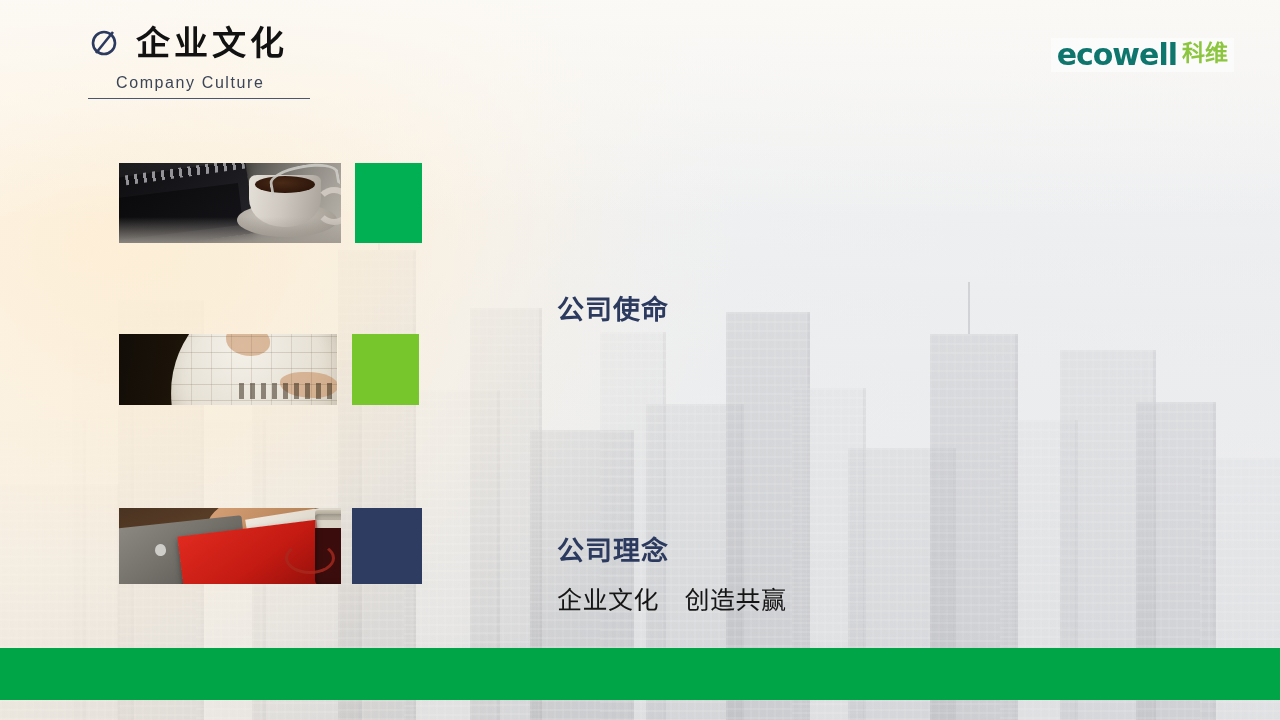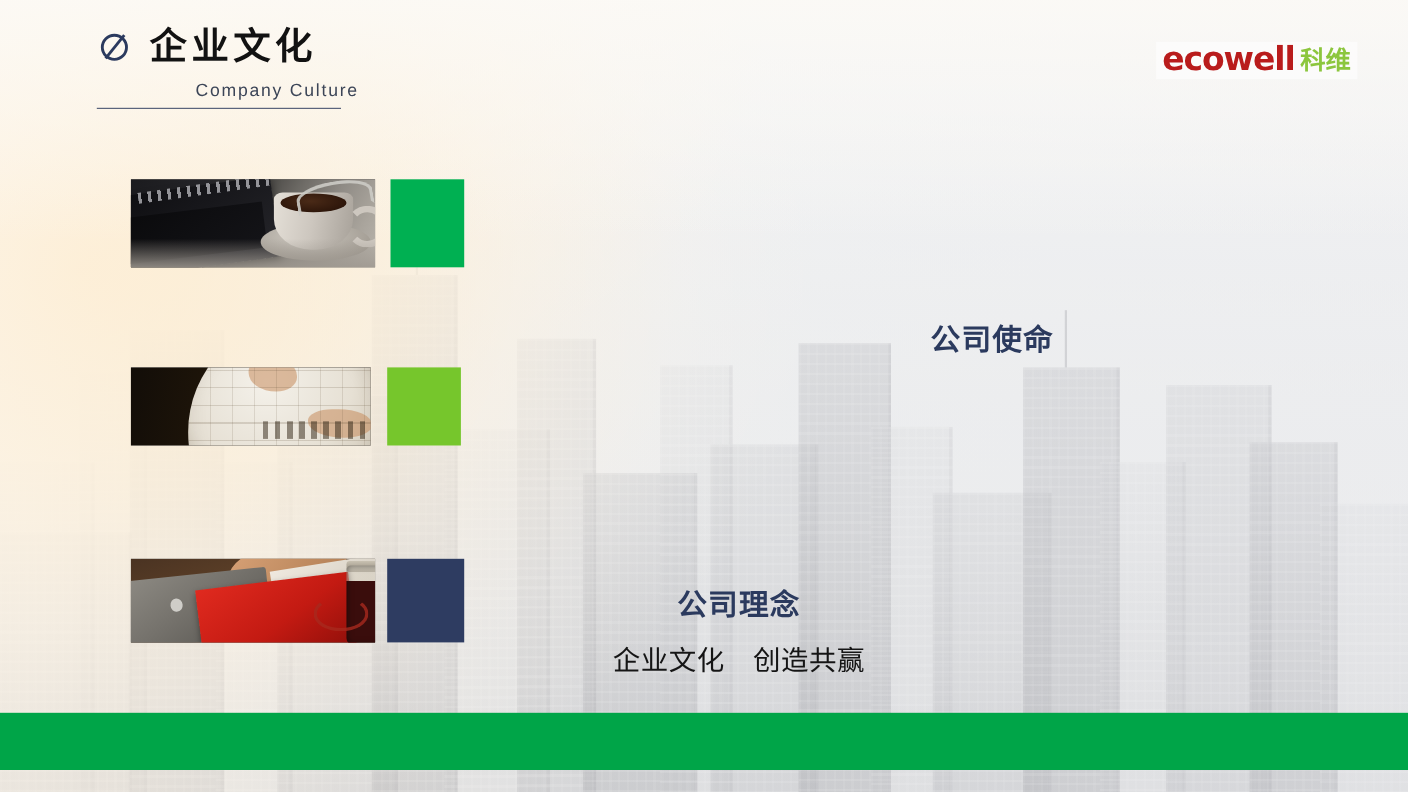--- a/index.html
+++ b/index.html
@@ -94,21 +94,21 @@
         rgba(242,242,244,0.56) 100%);
   }
   .bg-topfade {
     position: absolute;
     left: 0; right: 0; top: 0;
     height: 220px;
     background: linear-gradient(to bottom, rgba(252,250,246,0.88), rgba(252,250,246,0.0));
   }
 
   
-  .content { position: absolute; inset: 0; z-index: 5; text-align: center; }
+  .content { position: absolute; inset: 0; z-index: 5; }
 
   
   .header {
     position: absolute;
     left: 88px;
     top: 26px;
     width: 300px;
   }
   .title-row {
     display: flex;
@@ -156,26 +156,26 @@
     display: flex;
     align-items: center;
     gap: 2px;
     background: rgba(255,255,255,0.55);
     padding: 2px 6px;
   }
   .logo-word {
     font-family: "DejaVu Sans", "Liberation Sans", sans-serif;
     font-size: 30px;
     font-weight: 700;
-    color: #b91c1c;
+    color: #0f766e;
     letter-spacing: -1px;
     line-height: 1;
   }
   .logo-cn {
-    font-family: Liberation Sans, sans-serif;
+    font-family: Liberation Mono, monospace;
     font-size: 23px;
     font-weight: 700;
     color: #8cc63e;
     line-height: 1;
     margin-left: 3px;
   }
 
   
   .media-col { position: absolute; left: 0; top: 0; }
 

